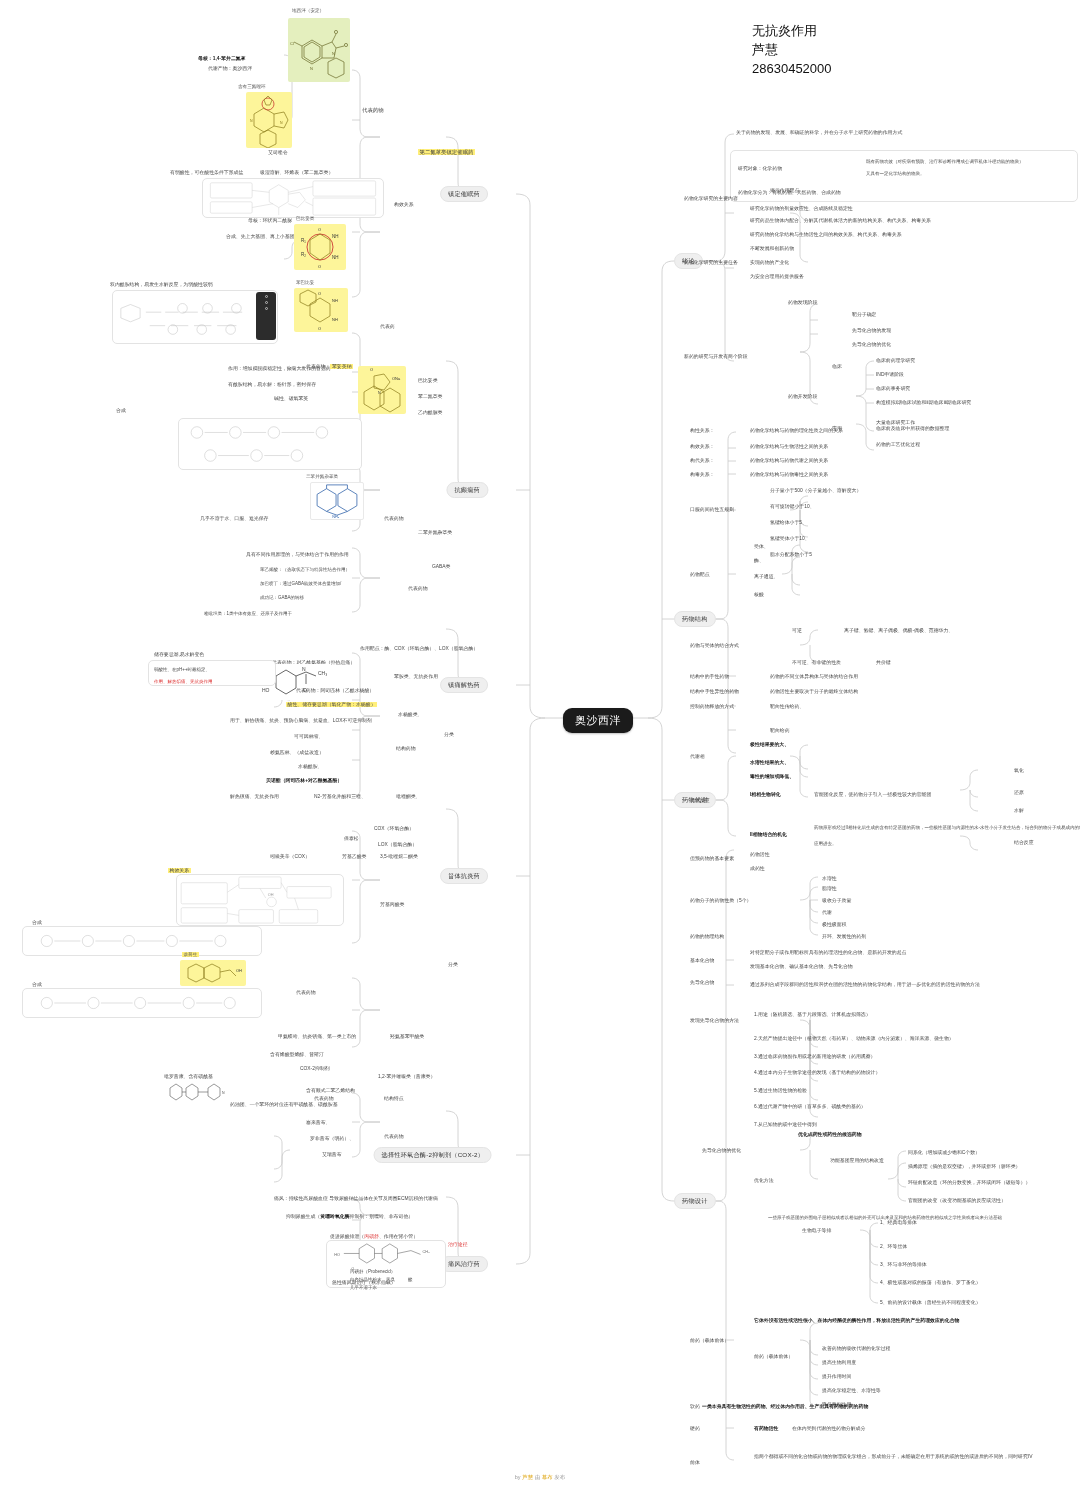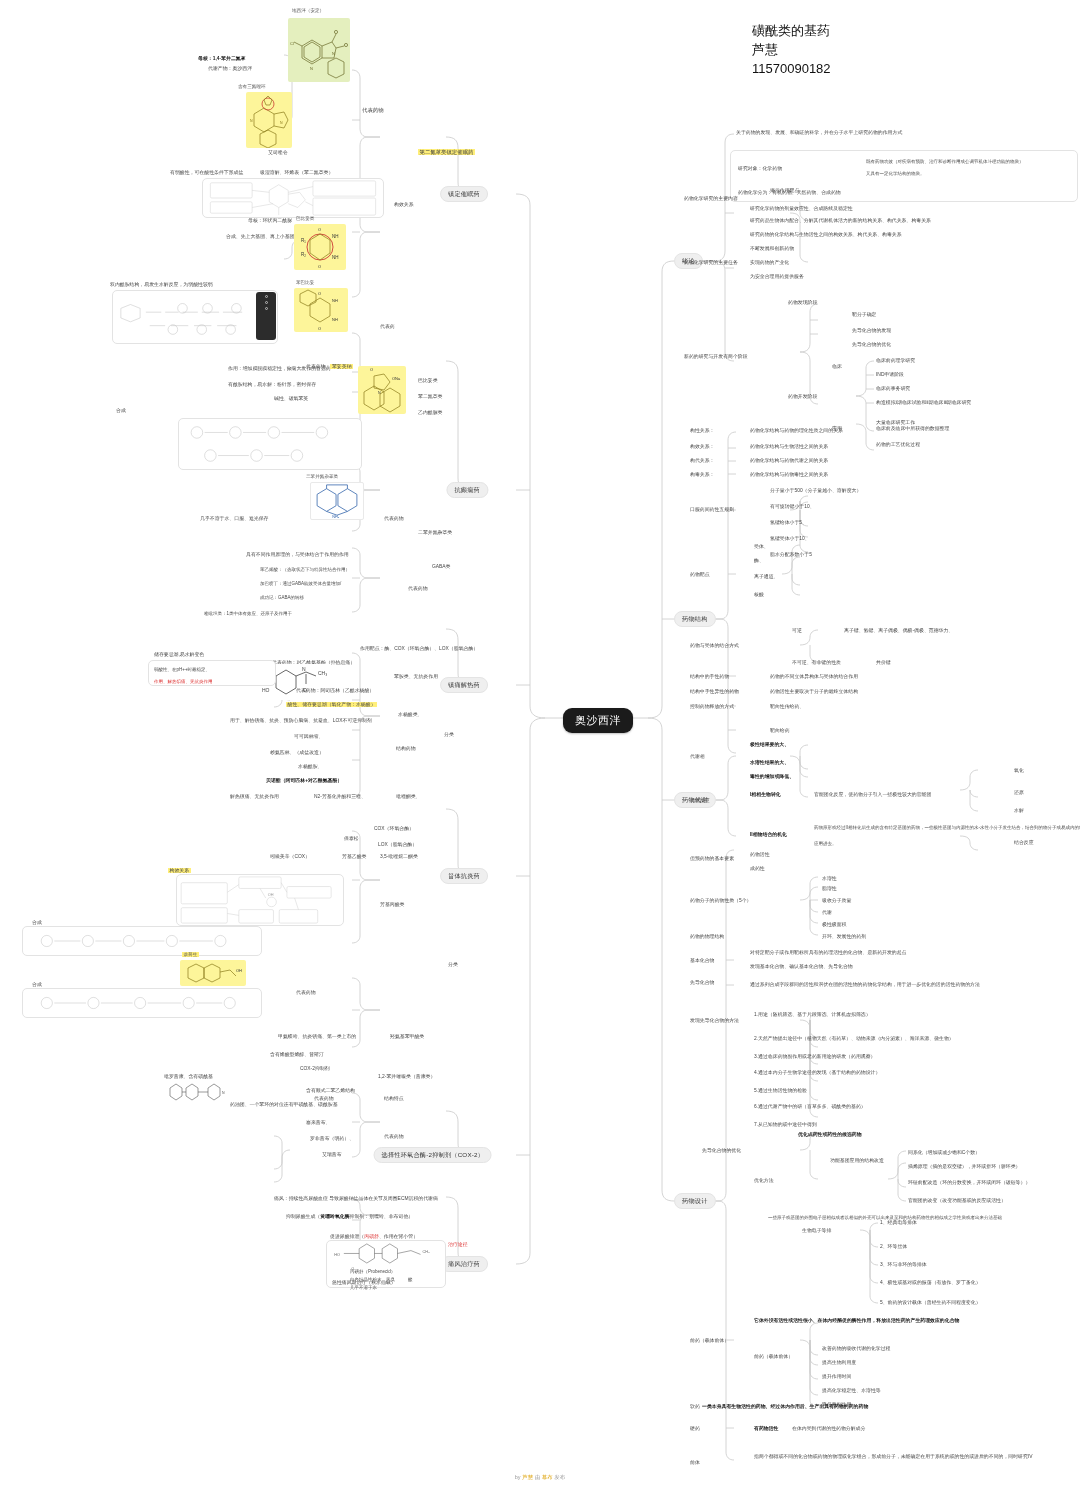--- a/index.html
+++ b/index.html
@@ -60,23 +60,23 @@
     position:absolute; background:#2c2c2c; border-radius:3px;
   }
   .phone i { display:block; width:3px; height:3px; border:0.6px solid #bbb; border-radius:50%; margin:3px auto; }
 </style>
 </head>
 <body>
 
 <div class="canvas">
 
   <div class="header">
-    <div>磺酰类的基药</div>
+    <div>无抗炎作用</div>
     <div>芦慧</div>
-    <div>11570090182</div>
+    <div>28630452000</div>
   </div>
 
   <svg class="links" viewBox="0 0 1080 1495">
 
     <path d="M563,718 L545,718"></path>
     <path d="M545,718 C535,718 530,714 530,706 L530,205 C530,197 525,194 516,194"></path>
     <path d="M545,718 C535,718 530,722 530,730 L530,1253 C530,1261 525,1264 516,1264"></path>
     <line x1="530" y1="490" x2="516" y2="490"></line>
     <line x1="530" y1="685" x2="516" y2="685"></line>
     <line x1="530" y1="876" x2="516" y2="876"></line>

